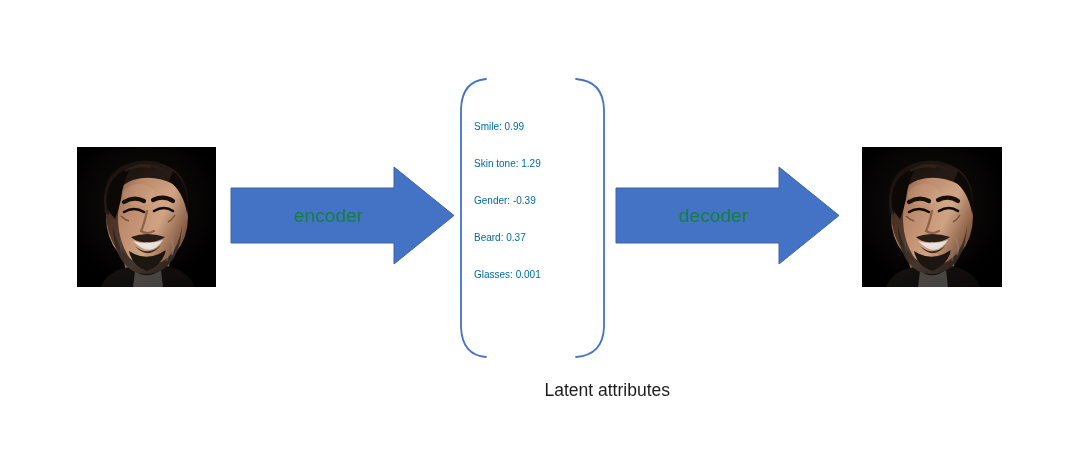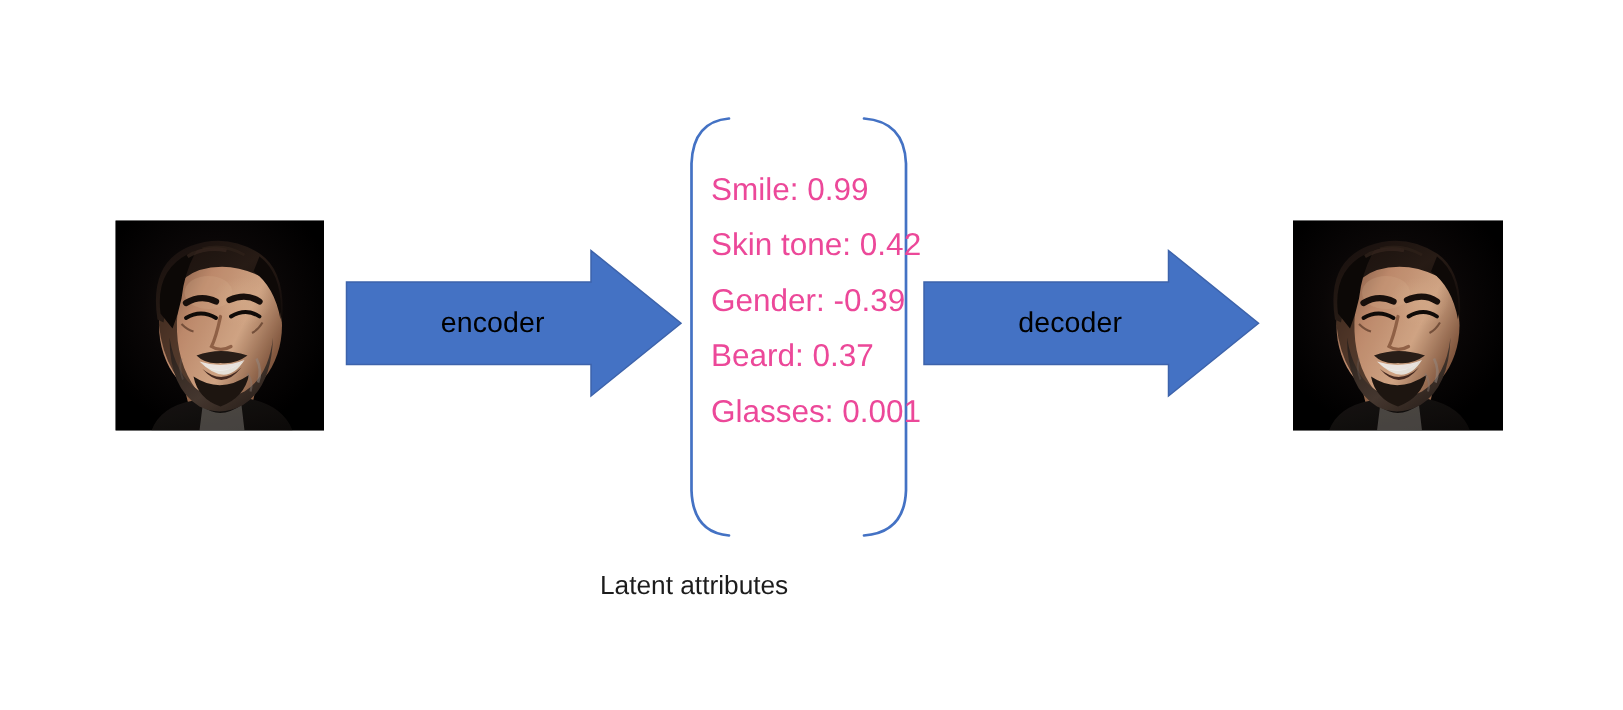--- a/index.html
+++ b/index.html
@@ -51,21 +51,21 @@
   .arrow-encoder { left: 231px; width: 223px; }
   .arrow-decoder { left: 616px; width: 223px; }
 
   .arrow-label {
     position: absolute;
     top: 0;
     height: 97px;
     display: flex;
     align-items: center;
     justify-content: center;
-    color: #000000;
+    color: #15803d;
     font-size: 19px;
     font-family: "Liberation Sans", sans-serif;
     letter-spacing: 0.1px;
     pointer-events: none;
     white-space: nowrap;
   }
   .arrow-encoder .arrow-label { left: 0; width: 195px; }
   .arrow-decoder .arrow-label { left: 0; width: 195px; text-align: right; }
 
   
@@ -84,33 +84,33 @@
   }
   .latent-brackets svg { display: block; width: 100%; height: 100%; }
 
   .latent-list {
     position: absolute;
     left: 19px;
     top: 32px;
     width: 130px;
   }
   .latent-item {
-    font-size: 21px;
+    font-size: 10px;
     line-height: 37px;
-    color: #ec4899;
+    color: #0369a1;
     white-space: nowrap;
     font-family: "Liberation Sans", sans-serif;
   }
 
   .caption {
     position: absolute;
     left: 400px;
     top: 380px;
     width: 270px;
-    text-align: left;
+    text-align: right;
     font-size: 17.5px;
     color: #1c1c1c;
     font-family: "Liberation Sans", sans-serif;
   }
 </style>
 </head>
 <body>
 
 <div class="stage">
 
@@ -206,21 +206,21 @@
 
   <div class="latent">
     <div class="latent-brackets">
       <svg viewBox="0 0 158 284" preserveAspectRatio="none">
         <path d="M31 3 Q7 5 6 33 L6 251 Q7 279 31 281" fill="none" stroke="#4472c4" stroke-width="1.8" stroke-linecap="round"></path>
         <path d="M121 3 Q148 5 149 33 L149 251 Q148 279 121 281" fill="none" stroke="#4472c4" stroke-width="1.8" stroke-linecap="round"></path>
       </svg>
     </div>
     <div class="latent-list">
       <div class="latent-item">Smile: 0.99</div>
-      <div class="latent-item">Skin tone: 0.42</div>
+      <div class="latent-item">Skin tone: 1.29</div>
       <div class="latent-item">Gender: -0.39</div>
       <div class="latent-item">Beard: 0.37</div>
       <div class="latent-item">Glasses: 0.001</div>
     </div>
   </div>
 
   <div class="caption">Latent attributes</div>
 
   <div class="arrow arrow-decoder">
     <svg viewBox="0 0 223 97" preserveAspectRatio="none">

